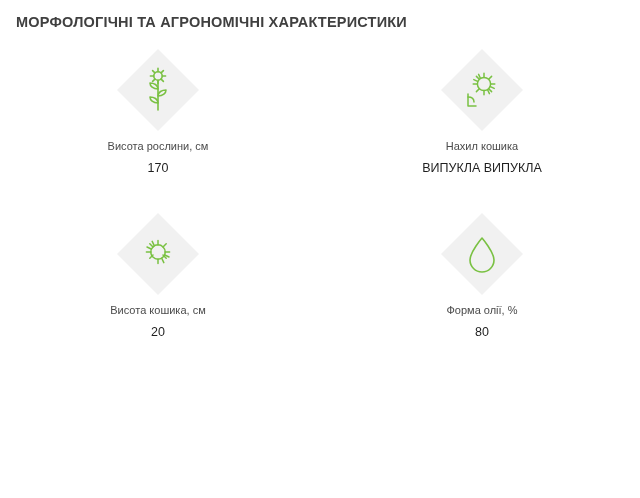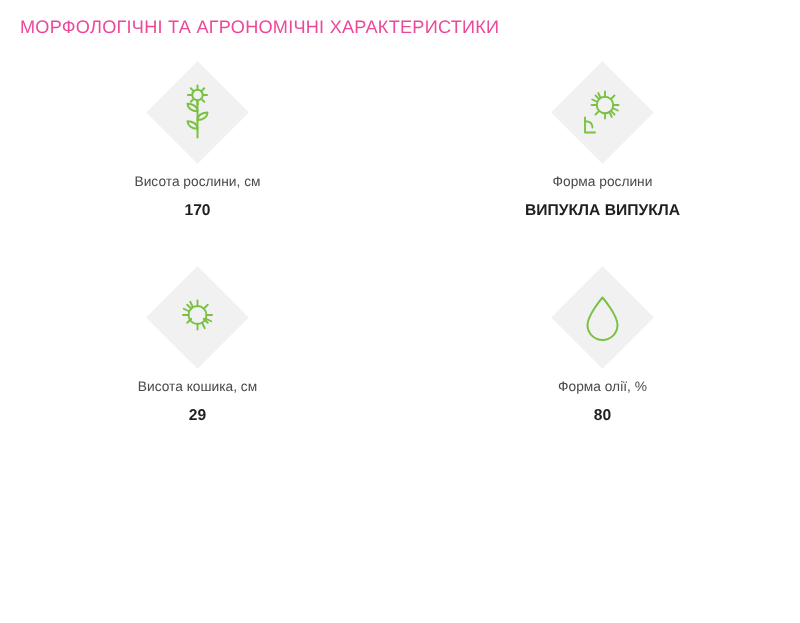--- a/index.html
+++ b/index.html
@@ -16,23 +16,23 @@
   }
   .page {
     position: relative;
     width: 640px;
     height: 498px;
     box-sizing: border-box;
     padding: 10px 14px 0 14px;
   }
   .page-title {
     font-size: 14.5px;
-    font-weight: normal;
+    font-weight: bold;
     letter-spacing: 0.2px;
-    color: #ec4899;
+    color: #404040;
     margin: 4px 0 18px 2px;
     text-transform: uppercase;
   }
   .grid {
     display: grid;
     grid-template-columns: 1fr 1fr;
     row-gap: 10px;
     column-gap: 0px;
     gap: 36px;
   }
@@ -70,21 +70,21 @@
   }
   .cell-label {
     font-size: 11px;
     color: #4a4a4a;
     margin-top: 8px;
     text-align: center;
     line-height: 1.2;
   }
   .cell-value {
     font-size: 12.5px;
-    font-weight: bold;
+    font-weight: normal;
     color: #1f1f1f;
     margin-top: 8px;
     text-align: center;
     line-height: 1.2;
   }
 </style>
 </head>
 <body>
 
 <div class="page">
@@ -121,41 +121,41 @@
             <g>
               <path d="M28 9.2 L28 13.4 M28 26.6 L28 30.8 M17.2 20 L21.4 20 M34.6 20 L38.8 20"></path>
               <path d="M20.4 12.4 L23.3 15.3 M32.7 24.7 L35.6 27.6 M35.6 12.4 L32.7 15.3 M23.3 24.7 L20.4 27.6"></path>
               <path d="M22.6 10.4 L24.4 14.2 M31.6 25.8 L33.4 29.6 M17.8 15.6 L21.6 17.4 M34.4 22.6 L38.2 24.4"></path>
             </g>
             <path d="M12 42 L12 30 M12 42 L20 42"></path>
             <path d="M12 33 C16 33 18 35 18 38"></path>
           </g>
         </svg>
       </div>
-      <div class="cell-label">Форма рослини</div>
+      <div class="cell-label">Нахил кошика</div>
       <div class="cell-value">ВИПУКЛА ВИПУКЛА</div>
     </div>
 
 
     <div class="cell">
       <div class="icon-wrap">
         <div class="diamond-bg"></div>
         <svg class="glyph" viewBox="0 0 52 52">
           <g fill="none" stroke="#7ac143" stroke-width="1.5" stroke-linecap="round" stroke-linejoin="round">
             <circle cx="26" cy="24" r="7.2"></circle>
             <g>
               <path d="M26 12.4 L26 17 M26 31 L26 35.6 M14.4 24 L19 24 M33 24 L37.6 24"></path>
               <path d="M17.8 15.8 L21 19 M31 27 L34.2 30.2 M34.2 15.8 L31 19 M21 27 L17.8 30.2"></path>
               <path d="M20.2 13.4 L22.2 17.6 M29.8 30.4 L31.8 34.6 M15 19 L19.2 21 M32.8 27 L37 29"></path>
             </g>
           </g>
         </svg>
       </div>
       <div class="cell-label">Висота кошика, см</div>
-      <div class="cell-value">29</div>
+      <div class="cell-value">20</div>
     </div>
 
     <div class="cell">
       <div class="icon-wrap">
         <div class="diamond-bg"></div>
         <svg class="glyph" viewBox="0 0 52 52">
           <g fill="none" stroke="#7ac143" stroke-width="1.6" stroke-linecap="round" stroke-linejoin="round">
             <path d="M26 10 C26 10 14 24 14 32 C14 38.6 19.4 44 26 44 C32.6 44 38 38.6 38 32 C38 24 26 10 26 10 Z"></path>
           </g>
         </svg>

